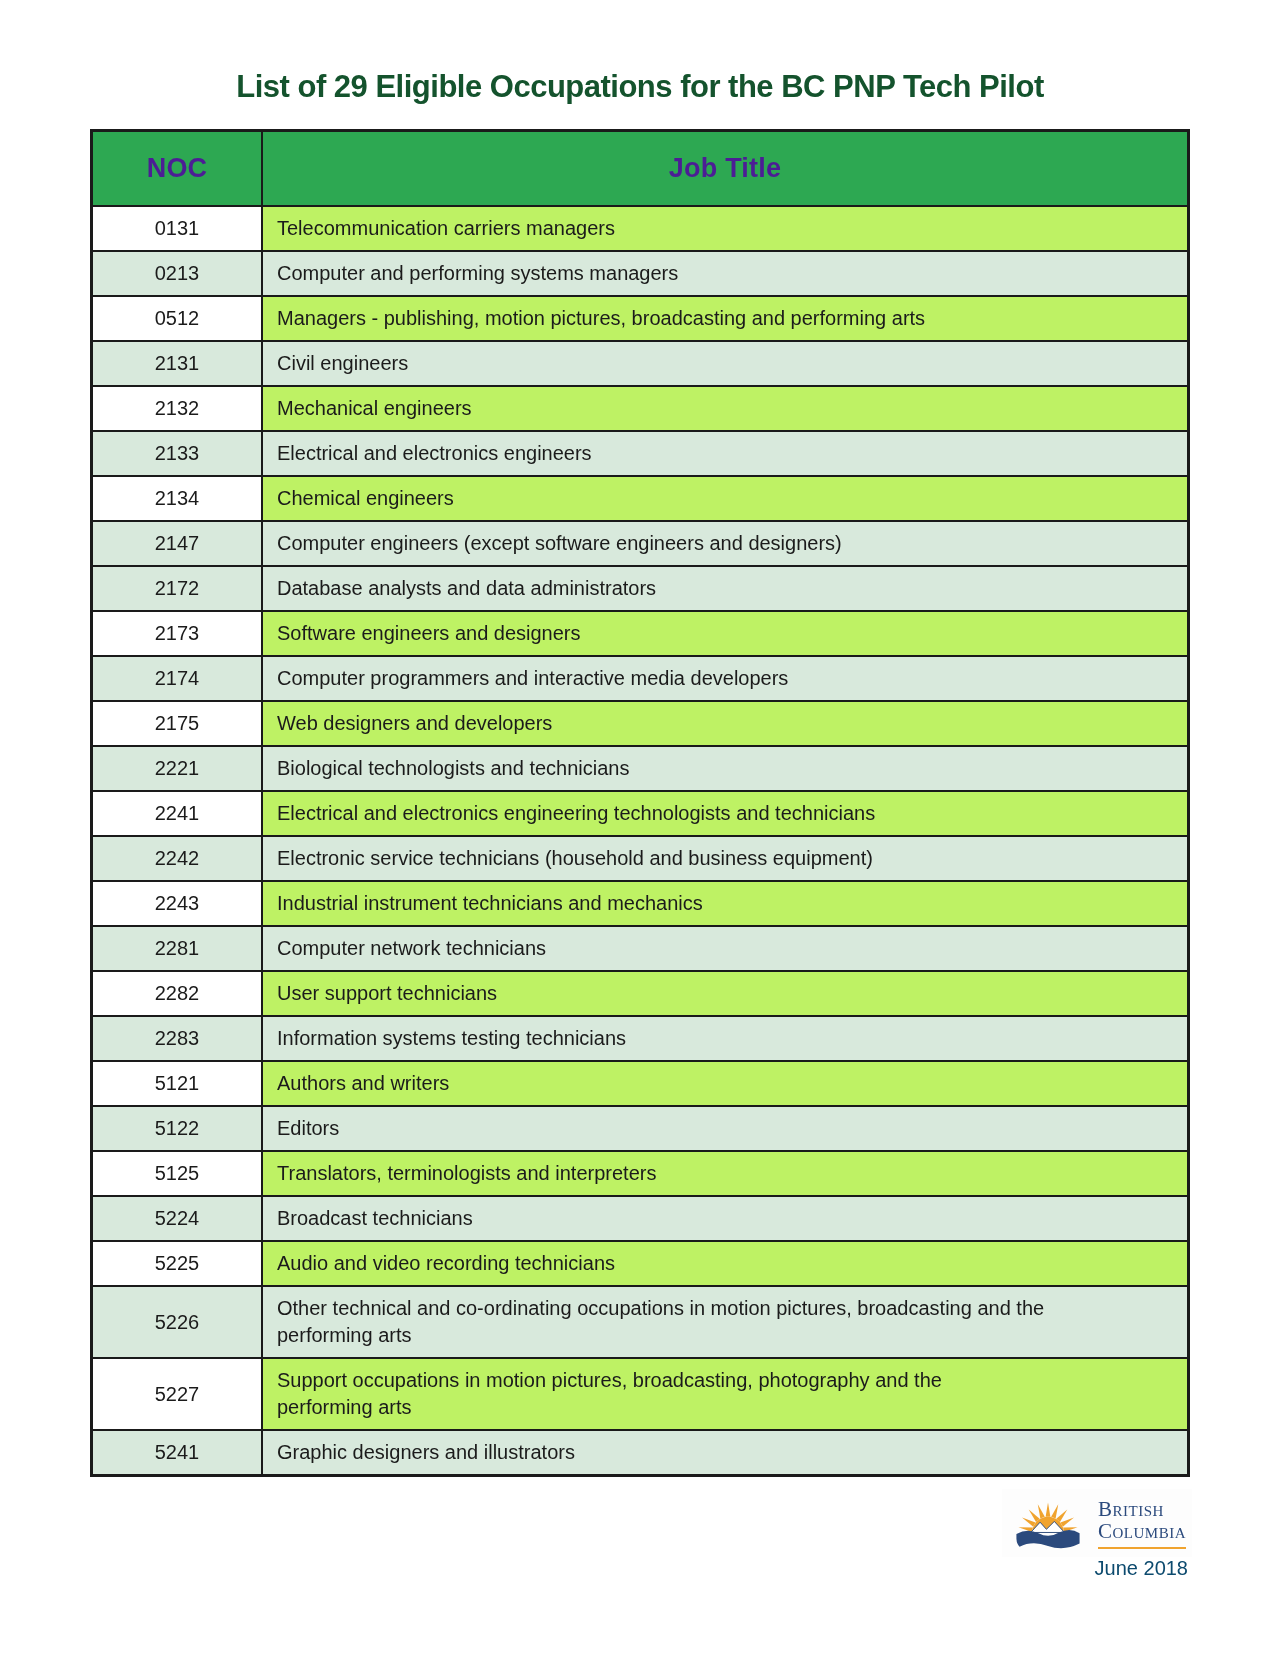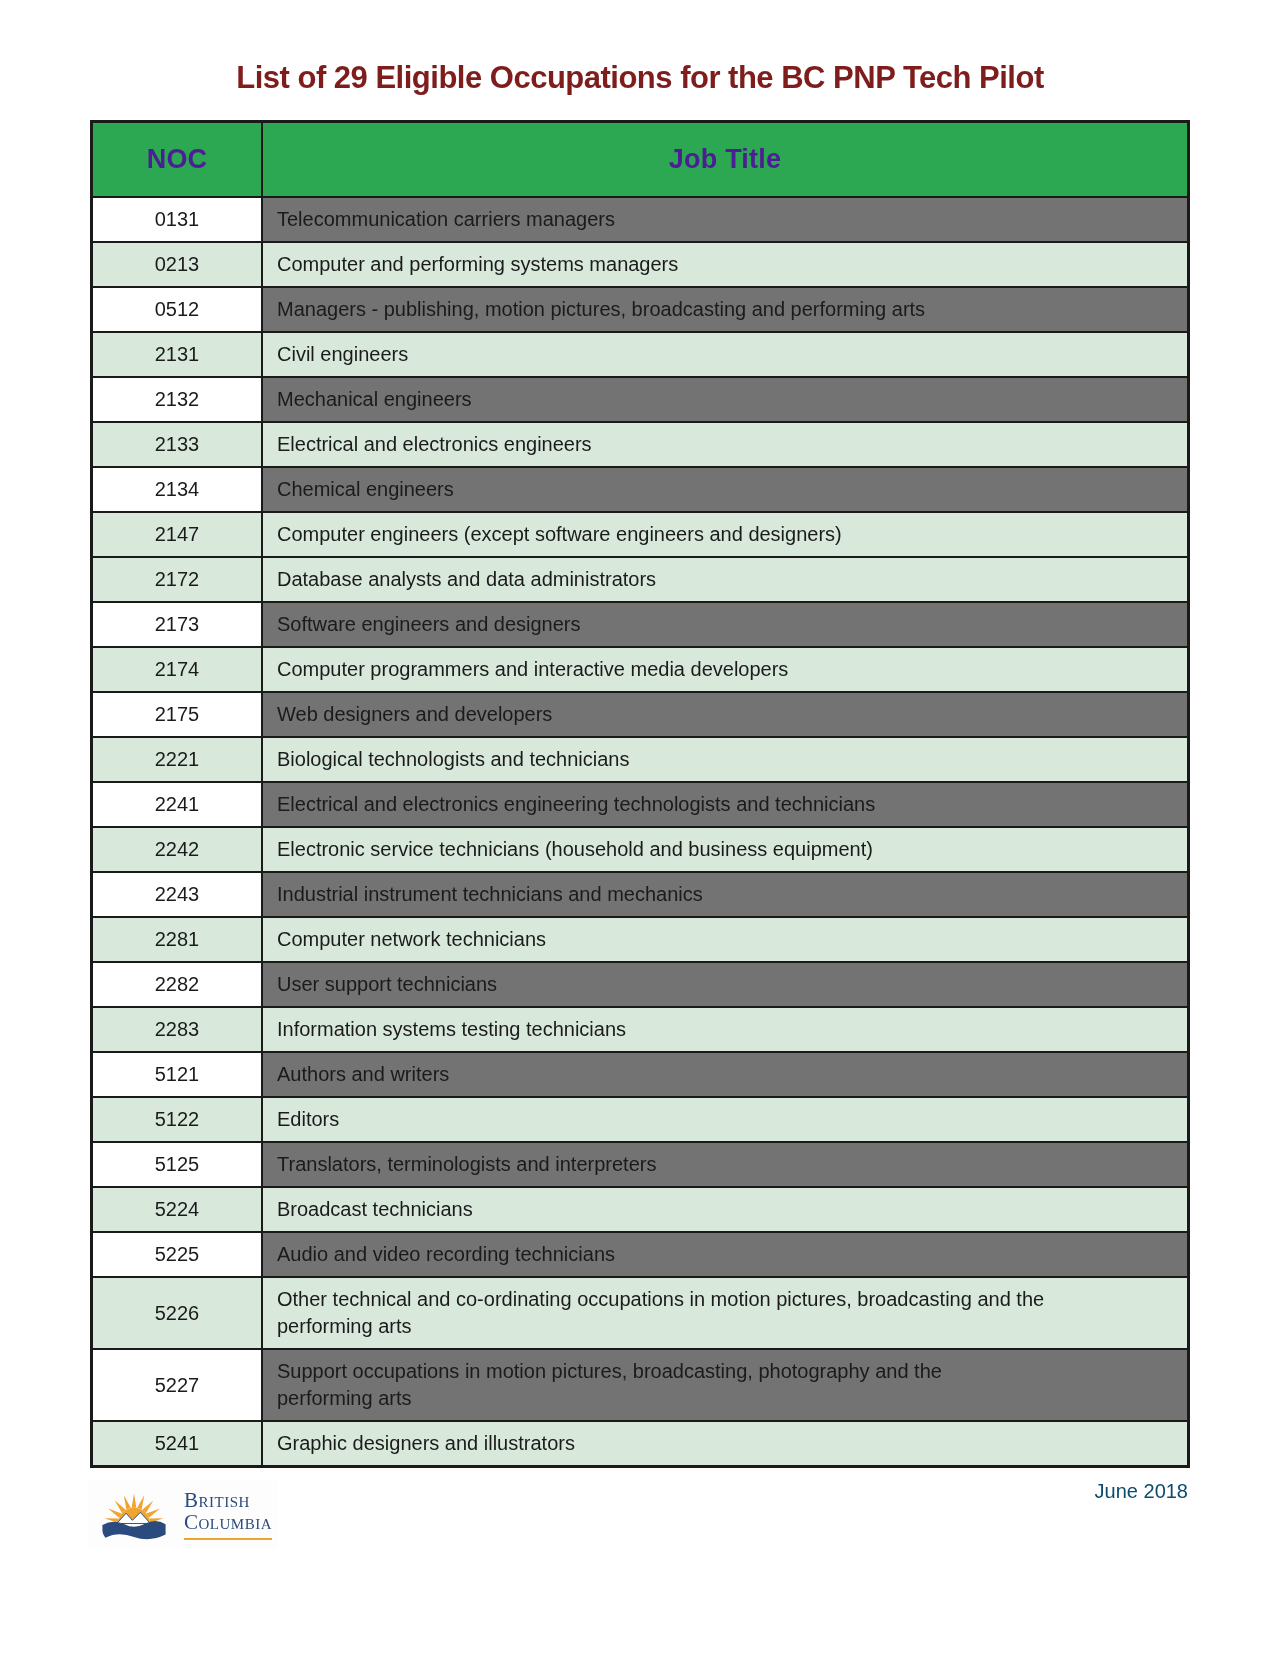--- a/index.html
+++ b/index.html
@@ -5,27 +5,27 @@
   html,body{margin:0;padding:0;background:#ffffff;}
   body{
     width:1280px;height:1656px;
     font-family:"Liberation Sans",sans-serif;
     color:#1b1b1b;
     position:relative;
   }
   .page{width:1280px;height:1656px;overflow:hidden;}
 
   .title{
-    margin:3px;
+    margin:12px;
     padding-top:57px;
     text-align:center;
     font-size:31px;
     font-weight:700;
     letter-spacing:-0.5px;
-    color:#7f1d1d;
+    color:#14532d;
   }
 
   table.occ-table{
     border-collapse:collapse;
     width:1100px;
     margin:24px auto 0 auto;
     border:3px solid var(--border,#1a1a1a);
     table-layout:fixed;
   }
   .occ-table th,.occ-table td{
@@ -46,30 +46,31 @@
     font-size:20px;
     padding:8px 6px;
     line-height:27px;
     background:#ffffff;
   }
   td.job{
     font-size:20px;
     padding:8px 14px;
     line-height:27px;
     white-space:pre-line;
-    background:#737373;
+    background:#bef264;
   }
   tr.alt td{background:var(--row-green,#D8E9DC);margin-top:15px;}
 
   .footer{
     width:1104px;
     margin:12px auto 0 auto;
     display:flex;
     justify-content:space-between;
-    align-items:flex-start;
+    align-items:flex-end;
+    flex-direction:column;
   }
   .logo{
     display:flex;
     align-items:center;
     padding:4px 6px;
     background:#fdfdfd;
   }
   .logo-text{
     margin-left:10px;
     font-family:"Liberation Serif",serif;

